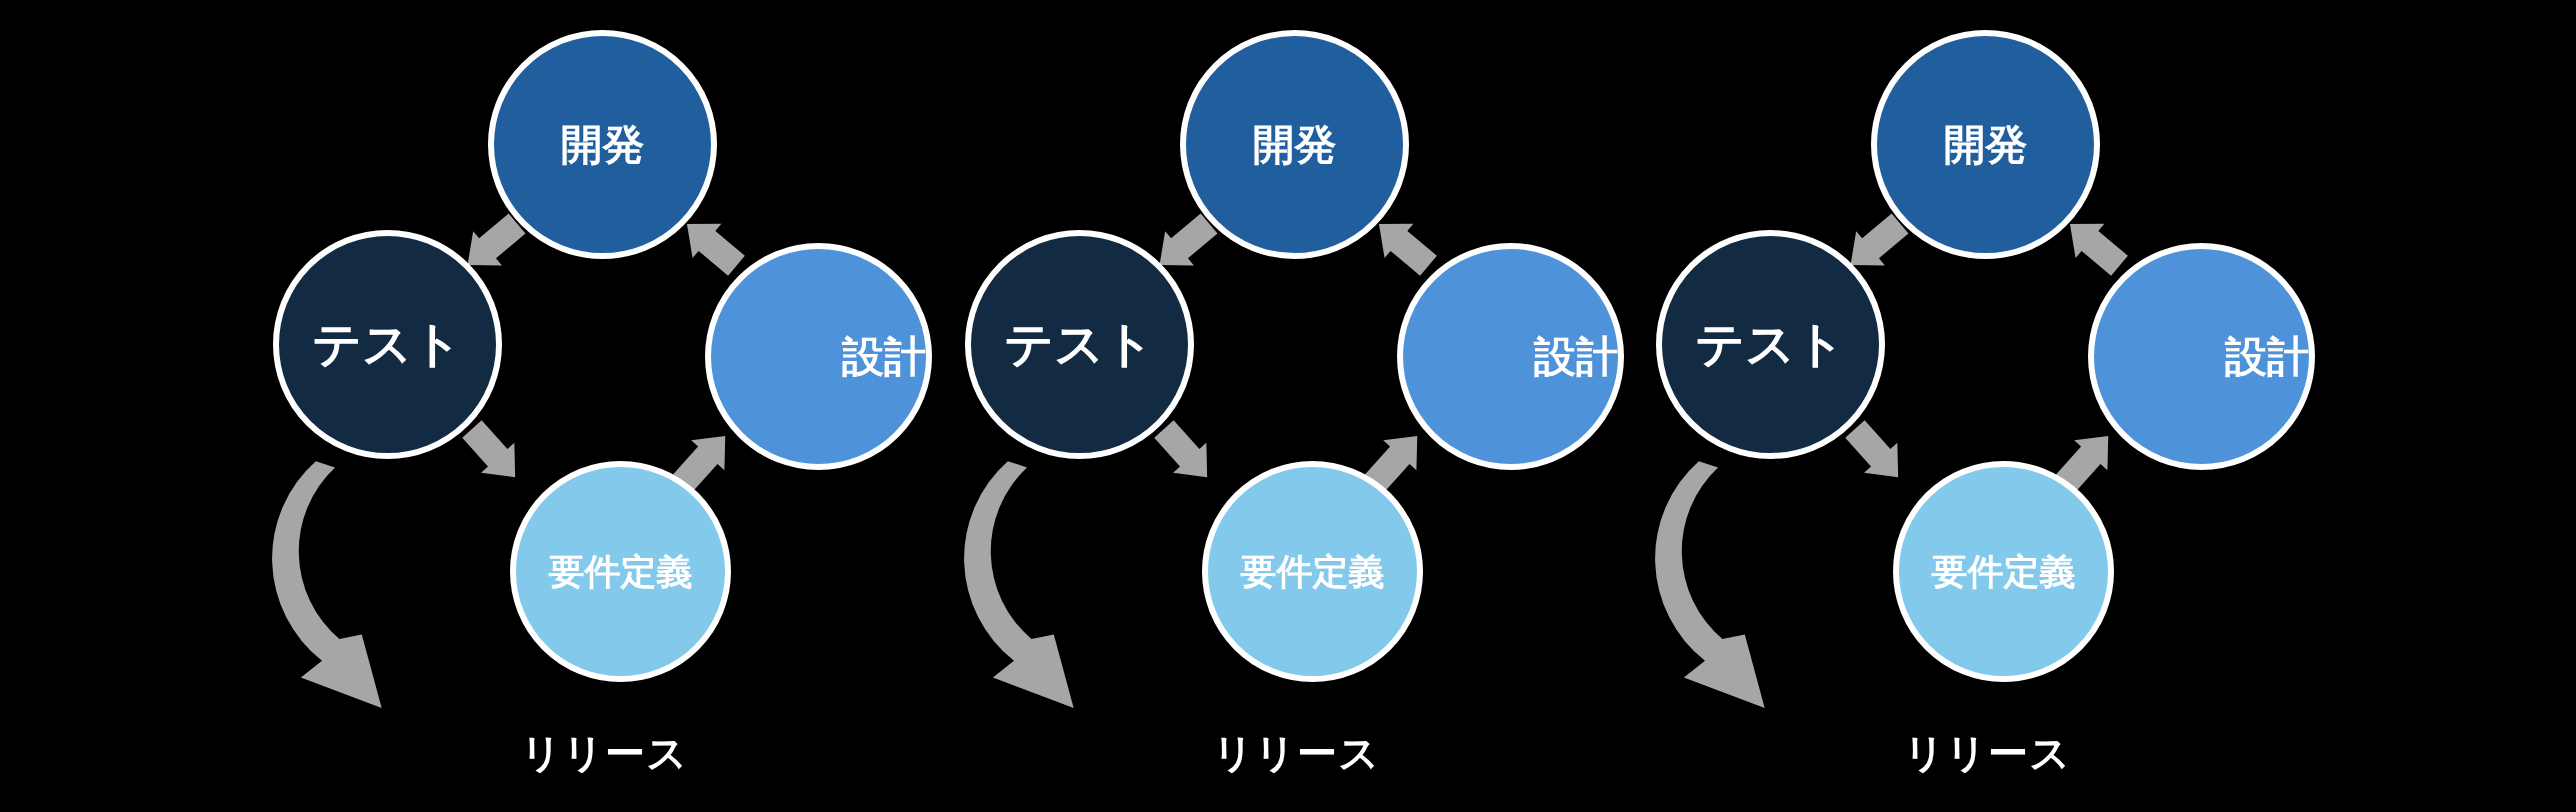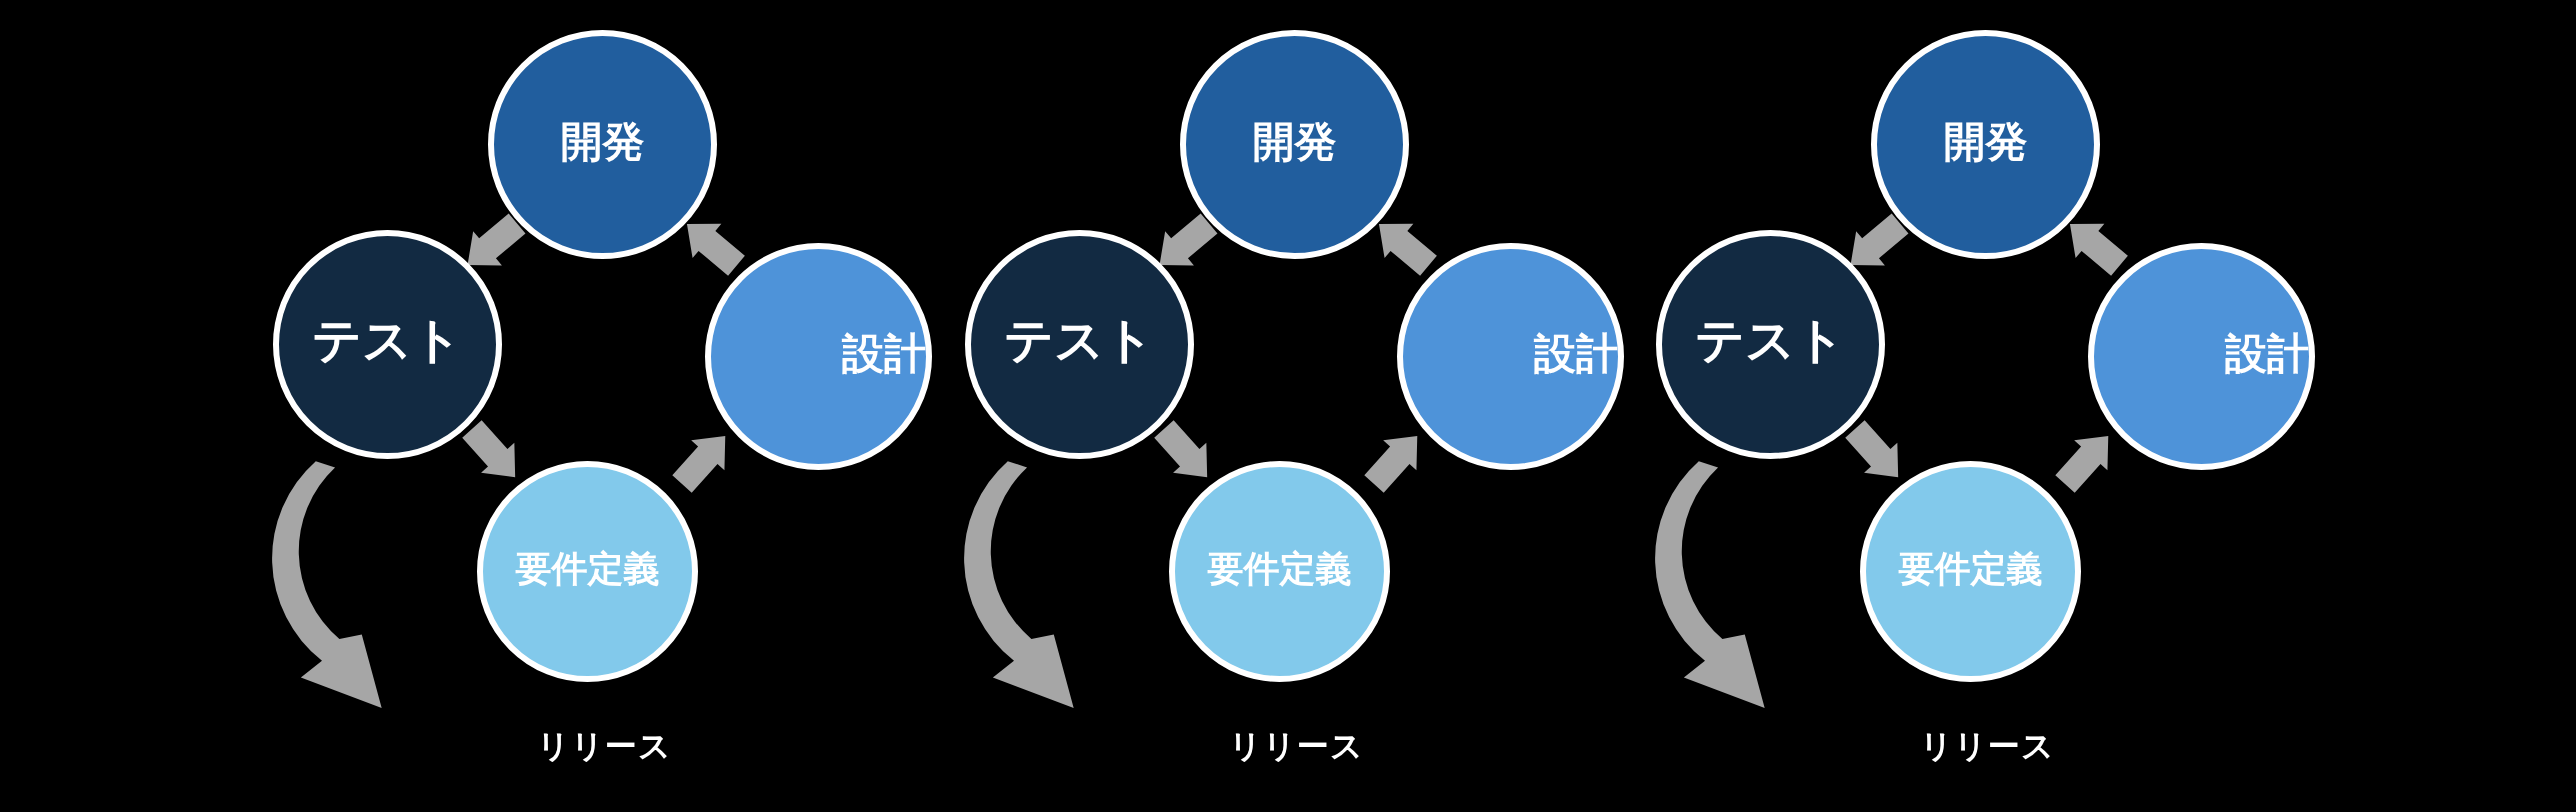--- a/index.html
+++ b/index.html
@@ -6,21 +6,21 @@
     margin: 0;
     padding: 0;
     background: #000000;
   }
   .canvas {
     position: relative;
     width: 2576px;
     height: 813px;
     background: #000000;
     overflow: hidden;
-    font-family: Liberation Mono, monospace;
+    font-family: Liberation Sans, sans-serif;
   }
   .cycle-group {
     position: absolute;
     top: 0;
     width: 687px;
     height: 813px;
   }
   .cycle-group.g1 { left: 261px; }
   .cycle-group.g2 { left: 953px; }
   .cycle-group.g3 { left: 1644px; }
@@ -38,30 +38,30 @@
     align-items: center;
     justify-content: center;
     color: #ffffff;
     font-weight: bold;
     text-align: center;
     line-height: 1;
   }
   .node-dev    { left: 227px; top: 30px;  width: 229px; height: 229px; font-size: 42px; }
   .node-test   { left: 11.8px;  top: 230px; width: 229px; height: 229px; font-size: 49px; }
   .node-design { left: 444px; top: 243px; width: 227px; height: 227px; font-size: 42px; justify-content: flex-end; }
-  .node-req    { left: 216px; top: 461px; width: 221px; height: 221px; font-size: 36px; }
+  .node-req    { left: 249px; top: 461px; width: 221px; height: 221px; font-size: 36px; }
   .release-label {
     position: absolute;
     left: 0;
     right: 0;
     top: 733px;
     text-align: center;
     color: #ffffff;
     font-weight: bold;
-    font-size: 32px;
+    font-size: 40px;
     letter-spacing: 1.2px;
     line-height: 1;
   }
 </style>
 </head>
 <body>
 
 <div class="canvas" style="background: rgb(0, 0, 0);">
 
   <section class="cycle-group g1">

